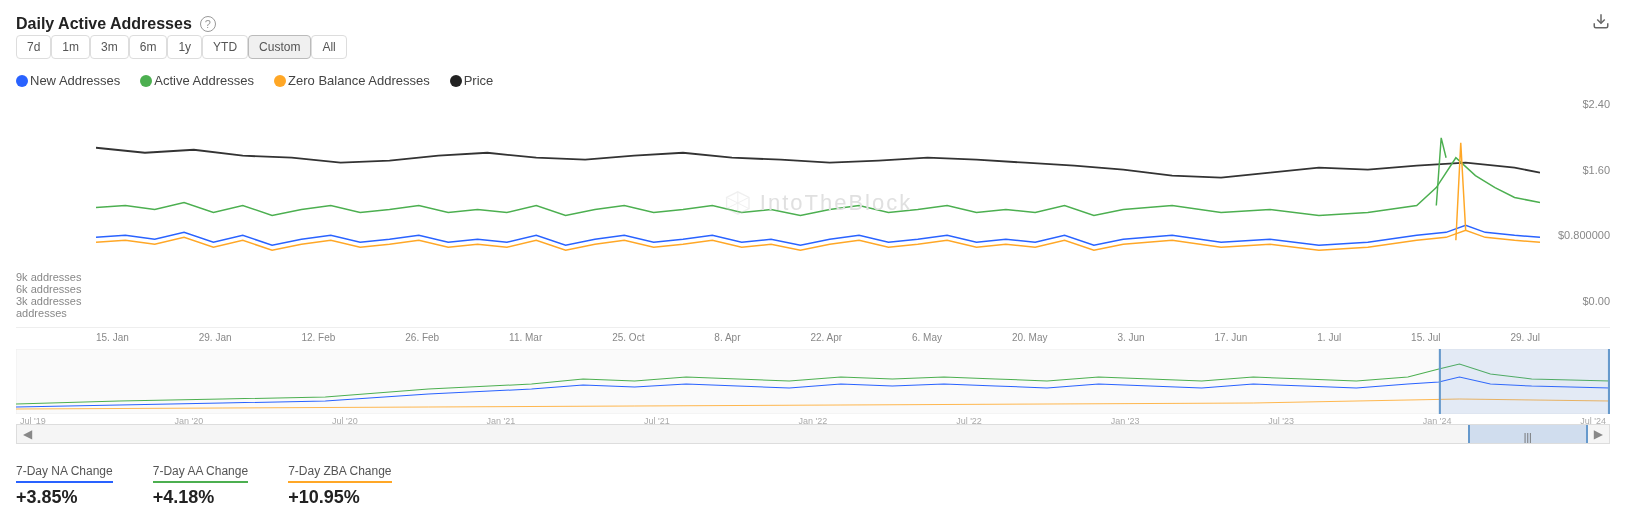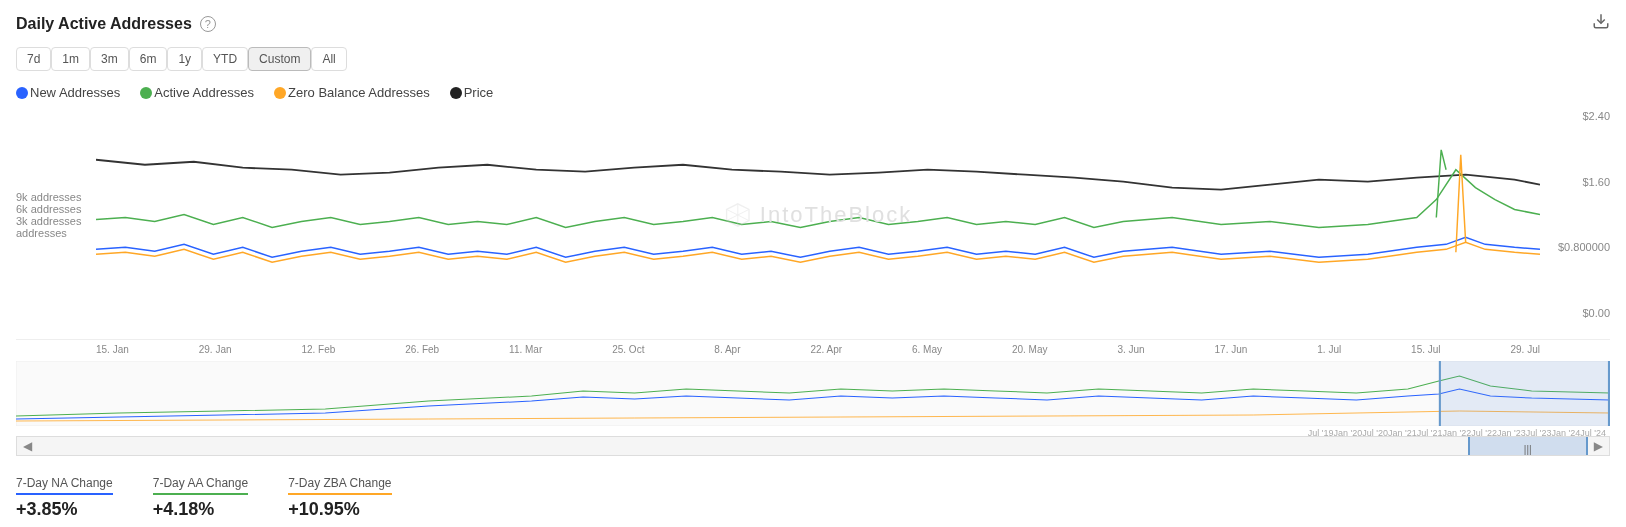--- a/index.html
+++ b/index.html
@@ -1,36 +1,36 @@
 <!DOCTYPE html>
 <html><head>
   <meta charset="utf-8">
   <style>
     * { box-sizing: border-box; margin: 0; padding: 0; }
     body { font-family: -apple-system, BlinkMacSystemFont, 'Segoe UI', sans-serif; background: #fff; color: #333; font-size: 13px; }
     .container { width: 1626px; padding: 12px 16px; }
-    .header { display: flex; align-items: center; justify-content: space-between; margin-bottom: 12px; }
+    .header { display: flex; align-items: center; justify-content: space-between; margin-bottom: 0; }
     .header-left { display: flex; align-items: center; gap: 8px; }
     .title { font-size: 16px; font-weight: 600; color: #222; }
     .help-icon { width: 16px; height: 16px; border-radius: 50%; border: 1px solid #999; color: #999; font-size: 11px; display: flex; align-items: center; justify-content: center; cursor: pointer; }
     .download-icon { color: #555; cursor: pointer; font-size: 18px; }
     .time-filters { display: flex; gap: 0; margin-bottom: 14px; }
     .filter-btn { padding: 4px 10px; border: 1px solid #ddd; border-radius: 4px; background: #fff; color: #555; cursor: pointer; font-size: 12px; }
     .filter-btn.active { background: #f0f0f0; border-color: #bbb; font-weight: 400; }
     .legend { display: flex; align-items: center; gap: 20px; margin-bottom: 10px; }
     .legend-item { display: flex; align-items: center; gap: 2px; font-size: 13px; color: #444; }
     .legend-dot { width: 12px; height: 12px; border-radius: 50%; }
     .chart-area { position: relative; width: 100%; height: 230px; border-bottom: 1px solid #eee; }
-    .y-axis-left { position: absolute; left: 0; top: 0; height: 100%; display: flex; flex-direction: column; justify-content: center; color: #888; font-size: 11px; padding-bottom: 20px; width: 80px; }
+    .y-axis-left { position: absolute; left: 0; top: 12px; height: 100%; display: flex; flex-direction: column; justify-content: flex-end; color: #888; font-size: 11px; padding-bottom: 20px; width: 80px; }
     .y-axis-right { position: absolute; right: 0; top: 0; height: 100%; display: flex; flex-direction: column; justify-content: space-between; color: #888; font-size: 11px; padding-bottom: 20px; text-align: right; width: 70px; }
     .chart-inner { position: absolute; left: 80px; right: 70px; top: 0; bottom: 20px; }
     .watermark { position: absolute; top: 50%; left: 50%; transform: translate(-50%, -50%); color: #e0e0e0; font-size: 22px; font-weight: 300; letter-spacing: 2px; white-space: nowrap; display: flex; align-items: center; gap: 8px; }
     .watermark svg { opacity: 0.3; }
     .x-axis { display: flex; justify-content: space-between; font-size: 10px; color: #888; margin-left: 80px; margin-right: 70px; padding-top: 4px; }
-    .mini-x-axis { display: flex; justify-content: flex-end; font-size: 9px; color: #aaa; padding: 0 4px; margin-top: 2px; }
+    .mini-x-axis { display: flex; justify-content: space-between; font-size: 9px; color: #aaa; padding: 0 4px; margin-top: 2px; }
     .scrollbar-area { display: flex; align-items: center; height: 20px; background: #f5f5f5; border: 1px solid #ddd; margin-bottom: 12px; position: relative; overflow: hidden; }
     .scrollbar-track { flex: 1; height: 100%; position: relative; }
     .scrollbar-thumb { position: absolute; right: 0; width: 120px; height: 100%; background: rgba(100,150,220,0.25); border-left: 2px solid #6699cc; border-right: 2px solid #6699cc; }
     .scroll-arrow { padding: 0 6px; color: #888; font-size: 12px; cursor: pointer; }
     .scroll-handle { position: absolute; left: 50%; bottom: 0; transform: translateX(-50%); font-size: 10px; color: #666; }
     .stats-row { display: flex; gap: 40px; margin-top: 8px; padding-top: 8px; }
     .stat-item { display: flex; flex-direction: column; gap: 4px; }
     .stat-label { font-size: 12px; color: #555; border-bottom: 2px solid; padding-bottom: 3px; }
     .stat-value { font-size: 18px; font-weight: 600; color: #222; }
     svg.chart-svg { width: 100%; height: 100%; }

